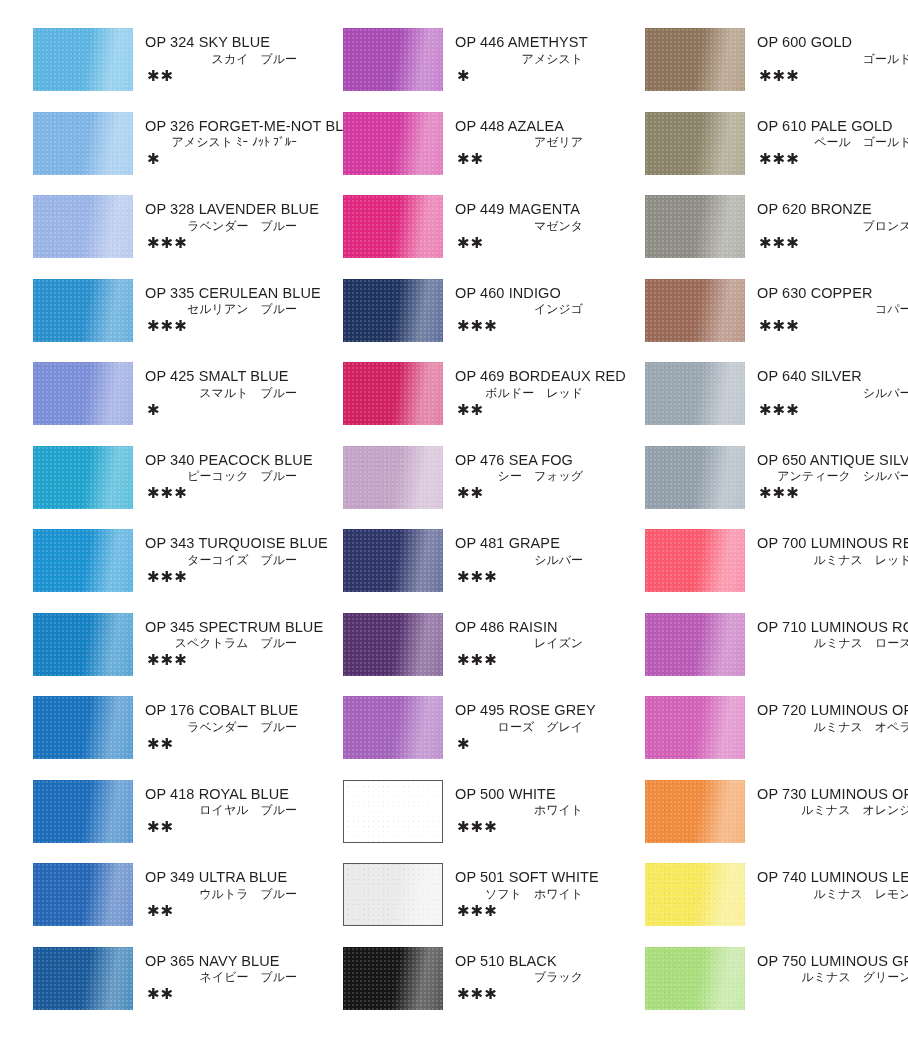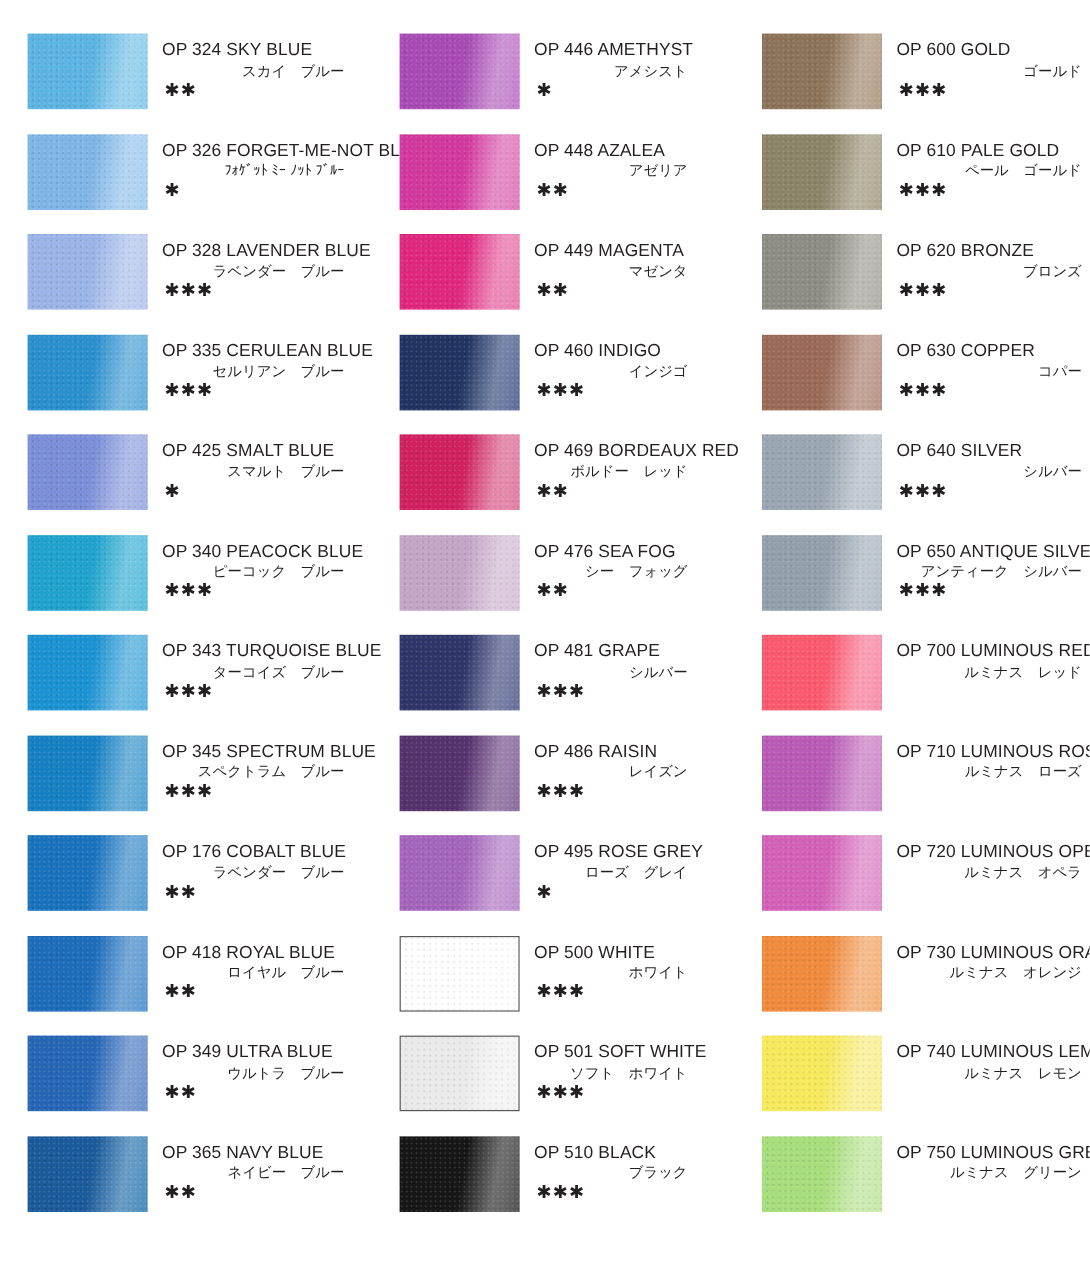--- a/index.html
+++ b/index.html
@@ -21,21 +21,21 @@
     height: 1056px;
     display: flex;
     flex-direction: row;
     padding-top: 28px;
     box-sizing: border-box;
   }
   .column {
     display: flex;
     flex-direction: column;
   }
-  .col-0 { width: 290px; padding-left: 23px; }
+  .col-0 { width: 290px; padding-left: 33px; }
   .col-1 { width: 280px; padding-left: 20px; }
   .col-2 { width: 338px; padding-left: 22px; }
 
   .entry {
     display: flex;
     flex-direction: row;
     align-items: flex-start;
     height: 82px;
     box-sizing: border-box;
   }
@@ -121,21 +121,21 @@
           <div class="stars">✱✱</div>
         </div>
       </div>
       <div class="entry">
         <div class="swatch" style="background: linear-gradient(95deg, rgb(127, 181, 230) 0%, rgb(127, 181, 230) 55%, rgb(155, 200, 239) 88%, rgb(155, 200, 239) 100%);">
           <div class="grain"></div>
           <div class="shine"></div>
         </div>
         <div class="labels">
           <div class="name-en">OP 326 FORGET-ME-NOT BLUE</div>
-          <div class="name-ja">ﾌｫｹﾞｯﾄ ﾐｰ ﾉｯﾄ ﾌﾞﾙｰ</div>
+          <div class="name-ja">アメシスト ﾐｰ ﾉｯﾄ ﾌﾞﾙｰ</div>
           <div class="stars">✱</div>
         </div>
       </div>
       <div class="entry">
         <div class="swatch" style="background: linear-gradient(95deg, rgb(155, 180, 231) 0%, rgb(155, 180, 231) 55%, rgb(174, 195, 236) 88%, rgb(174, 195, 236) 100%);">
           <div class="grain"></div>
           <div class="shine"></div>
         </div>
         <div class="labels">
           <div class="name-en">OP 328 LAVENDER BLUE</div>

